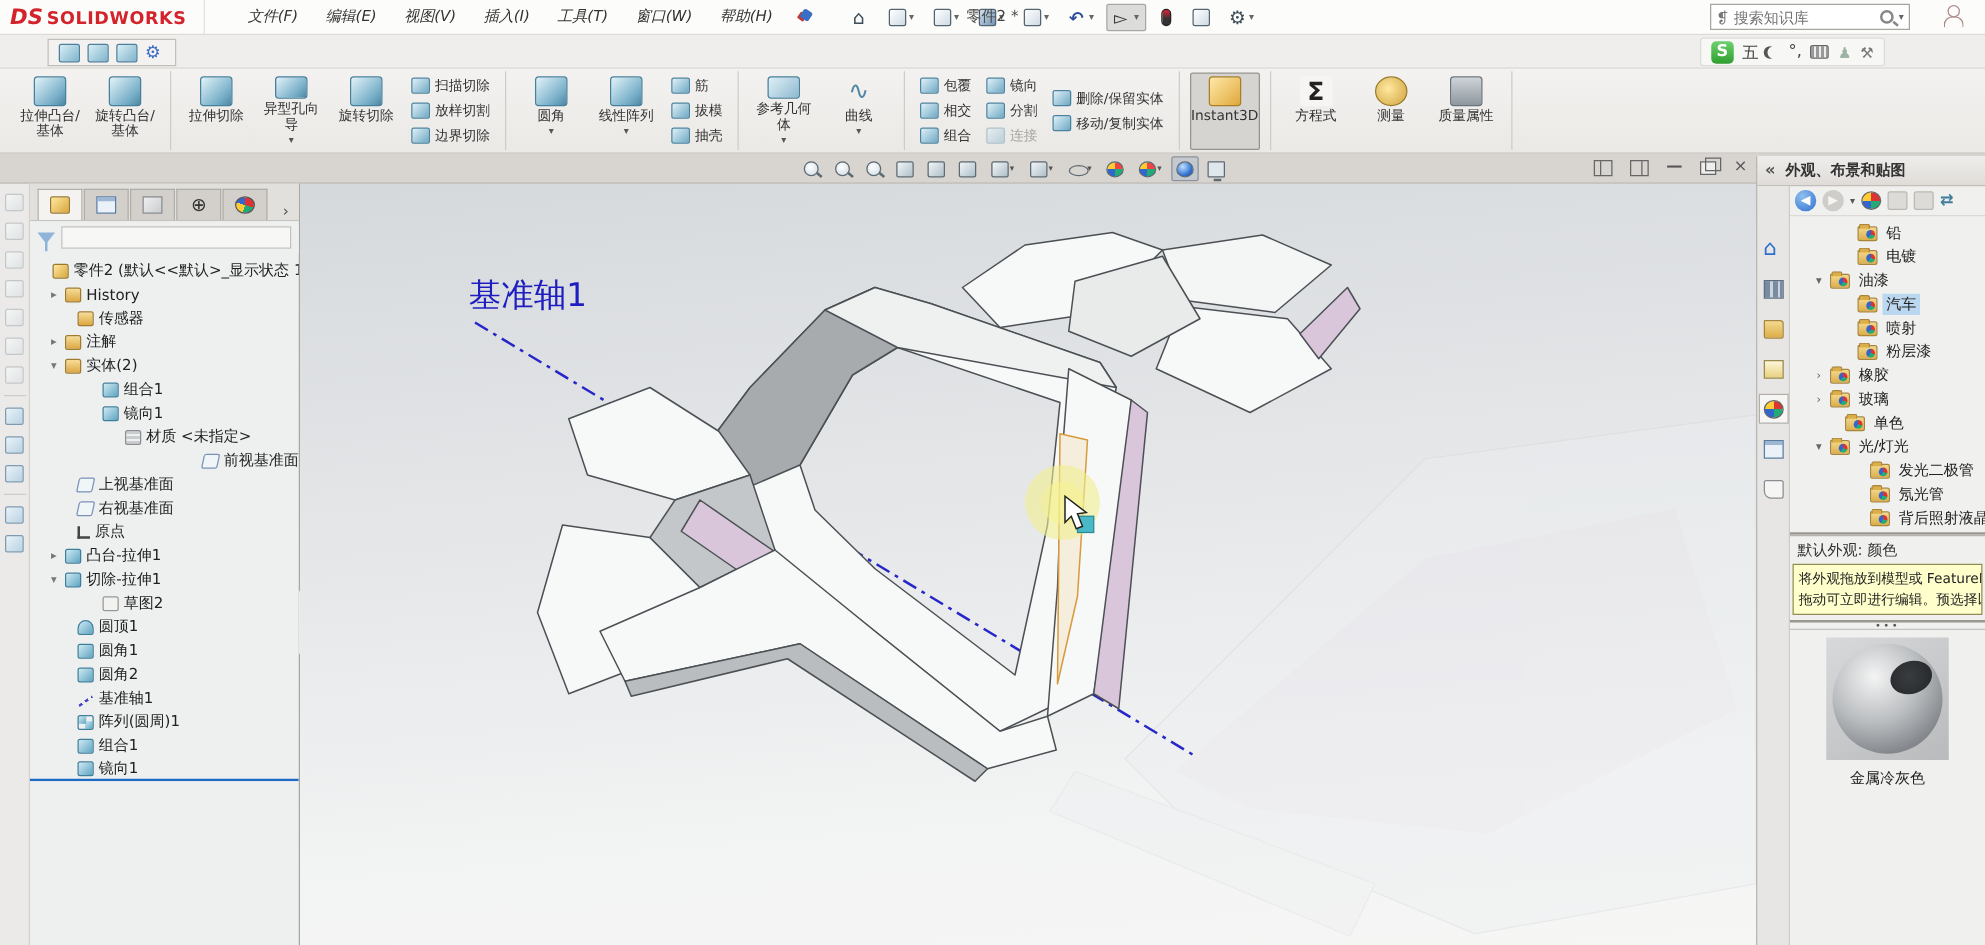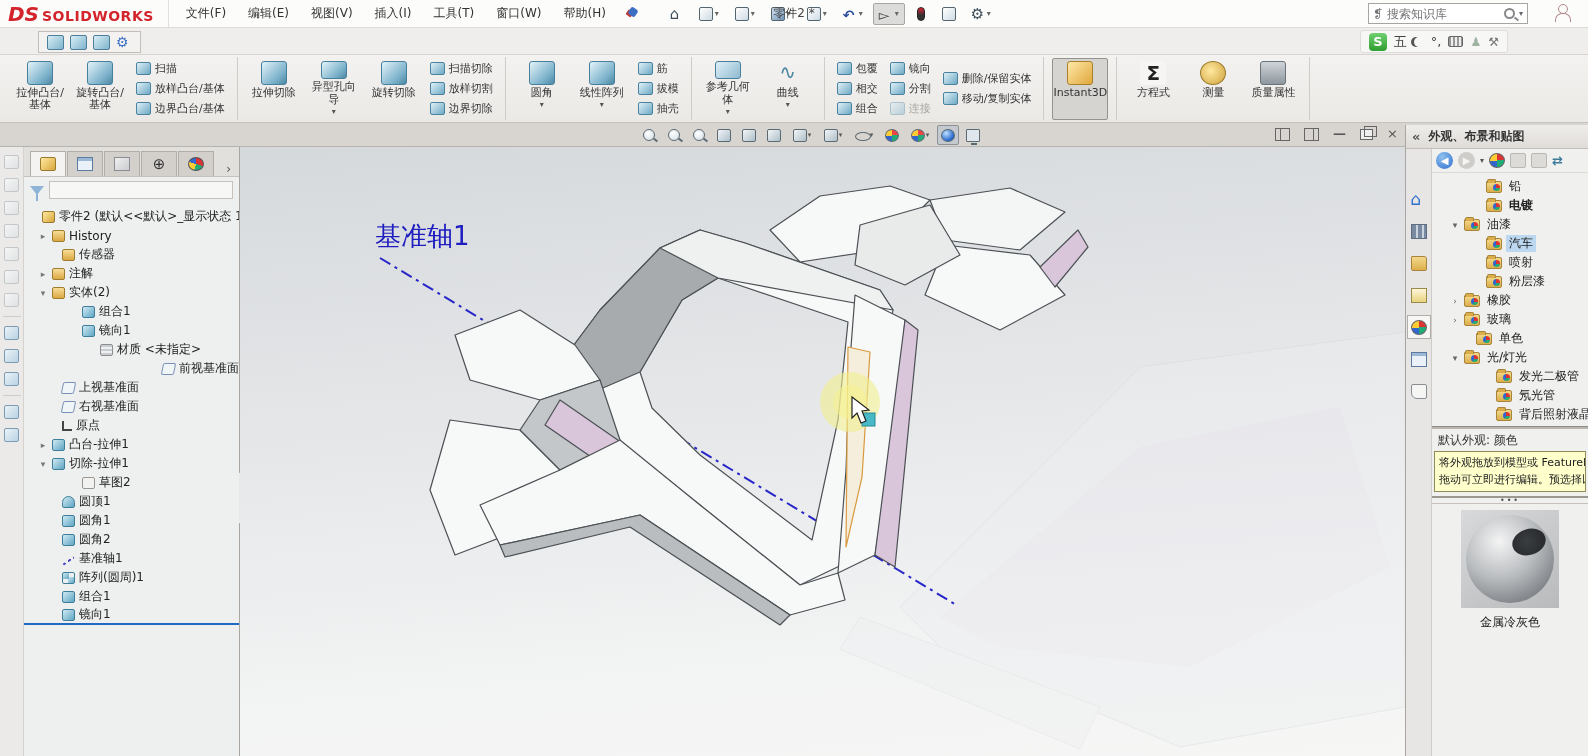--- a/index.html
+++ b/index.html
@@ -2,23 +2,23 @@
 <html><head>
 <meta charset="utf-8">
 <style>
   *{margin:0;padding:0;box-sizing:border-box;}
   html,body{width:1588px;height:756px;overflow:hidden;}
   body{font-family:"DejaVu Sans","Liberation Sans",sans-serif;font-size:12px;color:#222;background:#e9e8e6;position:relative;}
 
   
   #titlebar{position:absolute;left:0;top:0;width:1588px;height:28px;background:#fcfcfb;border-bottom:1px solid #dedbd6;display:flex;align-items:center;}
   .logo{display:flex;align-items:baseline;gap:3px;padding:0 14px 0 8px;}
-  .logo .ds{font-style:italic;font-weight:bold;font-size:20px;color:#d3232b;}
+  .logo .ds{font-style:italic;font-weight:bold;font-size:17px;color:#d3232b;}
   .logo .sw{font-weight:bold;font-size:14px;color:#d3232b;letter-spacing:.5px;}
-  #menubar{display:flex;align-items:center;height:100%;border-left:1px solid #e3e0db;padding-left:6px;}
+  #menubar{display:flex;align-items:center;height:100%;border-left:1px solid #e3e0db;padding-left:23px;font-style:italic;}
   .menu-item{padding:0 11px;line-height:27px;color:#333;cursor:default;}
   .pin-icon{width:18px;height:18px;margin:0 8px;position:relative;display:inline-block;}
   .pin-icon::before{content:"";position:absolute;left:4px;top:3px;width:8px;height:8px;background:#3a6fc4;border-radius:2px;transform:rotate(35deg);box-shadow:-2px 3px 0 -1px #c23a35;}
   #qat{display:flex;align-items:center;gap:4px;margin-left:14px;}
   .qbtn{width:24px;height:22px;display:flex;align-items:center;justify-content:center;border:1px solid transparent;border-radius:2px;color:#4a5a66;font-size:14px;}
   .qbtn.dd{width:32px;}
   .qbtn.dd::after{content:"▾";font-size:8px;color:#666;margin-left:2px;}
   .qbtn.pressed{background:#dcdcda;border-color:#a9a6a1;}
   .gl{width:14px;height:14px;display:inline-block;border:1px solid #55656f;border-radius:2px;background:linear-gradient(135deg,#fff,#cfdbe4);}
   .gl.home{border:none;background:none;font-size:15px;color:#3c4c58;line-height:14px;}
@@ -271,34 +271,20 @@
 <div id="ribbon">
   <div class="rgroup">
     <div class="bigbtn">
         <span class="bic"></span>
         <span>拉伸凸台/基体</span>
       </div>
     <div class="bigbtn">
         <span class="bic"></span>
         <span>旋转凸台/基体</span>
       </div>
-    <div class="smallcol">
-      <div class="smallbtn">
-          <span class="sic"></span>
-          <span>扫描</span>
-        </div>
-      <div class="smallbtn">
-          <span class="sic"></span>
-          <span>放样凸台/基体</span>
-        </div>
-      <div class="smallbtn">
-          <span class="sic"></span>
-          <span>边界凸台/基体</span>
-        </div>
-    </div>
   </div>
   <div class="rgroup">
     <div class="bigbtn">
         <span class="bic"></span>
         <span>拉伸切除</span>
       </div>
     <div class="bigbtn dd">
         <span class="bic"></span>
         <span>异型孔向导</span>
       </div>
@@ -733,21 +719,21 @@
         <span class="nav-refresh">⇄</span>
       </div>
       <div id="tp-tree">
 
           <div class="tpr" style="padding-left: 40px;">
             <span class="exp"></span>
             <span class="tpfold"></span>
             <span class="lbl">铅</span>
           </div>
 
-          <div class="tpr" style="padding-left: 40px; font-weight: bold;">
+          <div class="tpr" style="padding-left: 40px;">
             <span class="exp"></span>
             <span class="tpfold"></span>
             <span class="lbl">电镀</span>
           </div>
 
           <div class="tpr" style="padding-left: 18px;">
             <span class="exp">▾</span>
             <span class="tpfold"></span>
             <span class="lbl">油漆</span>
           </div>

